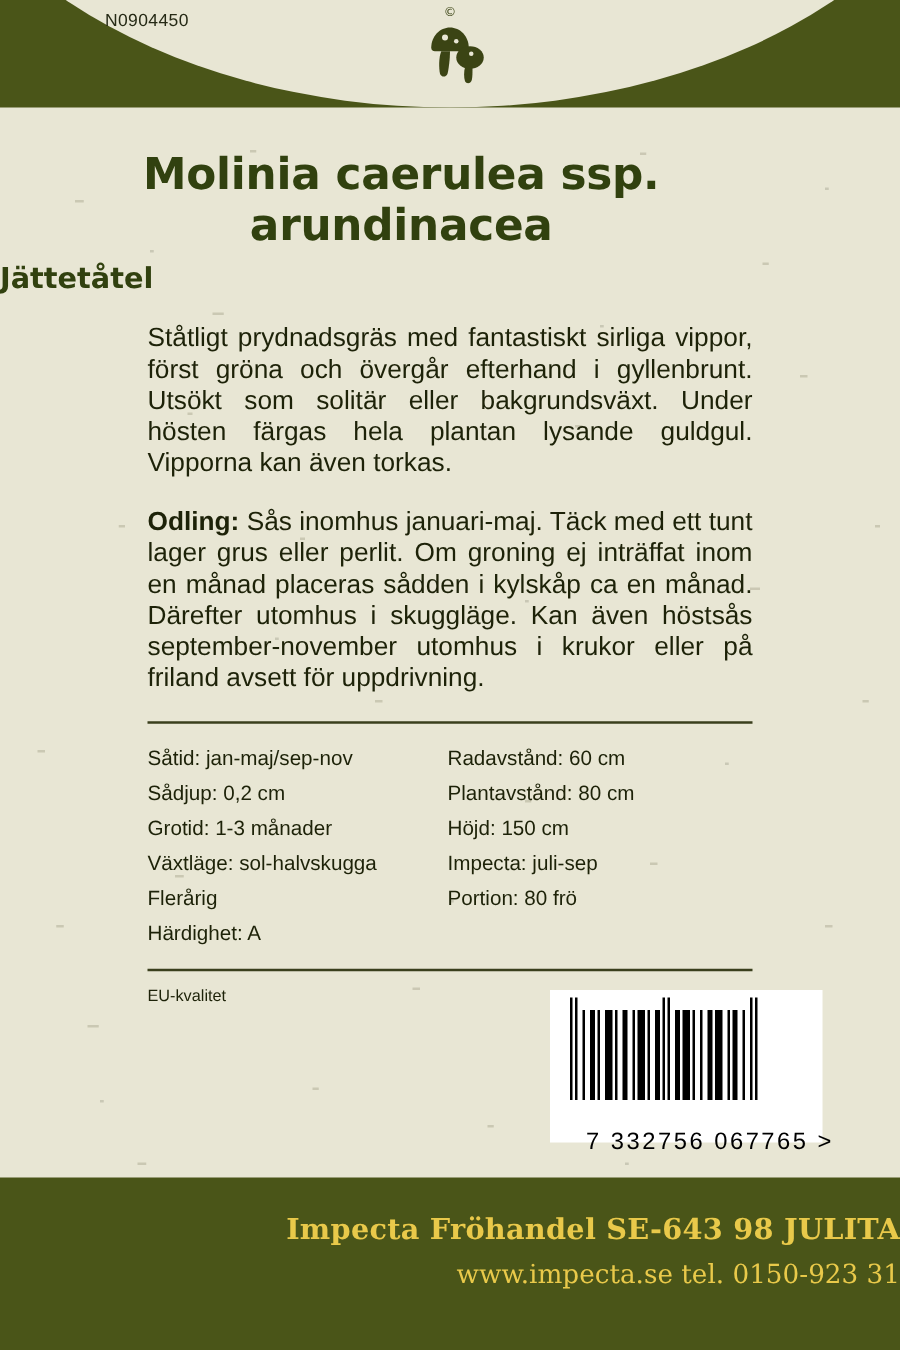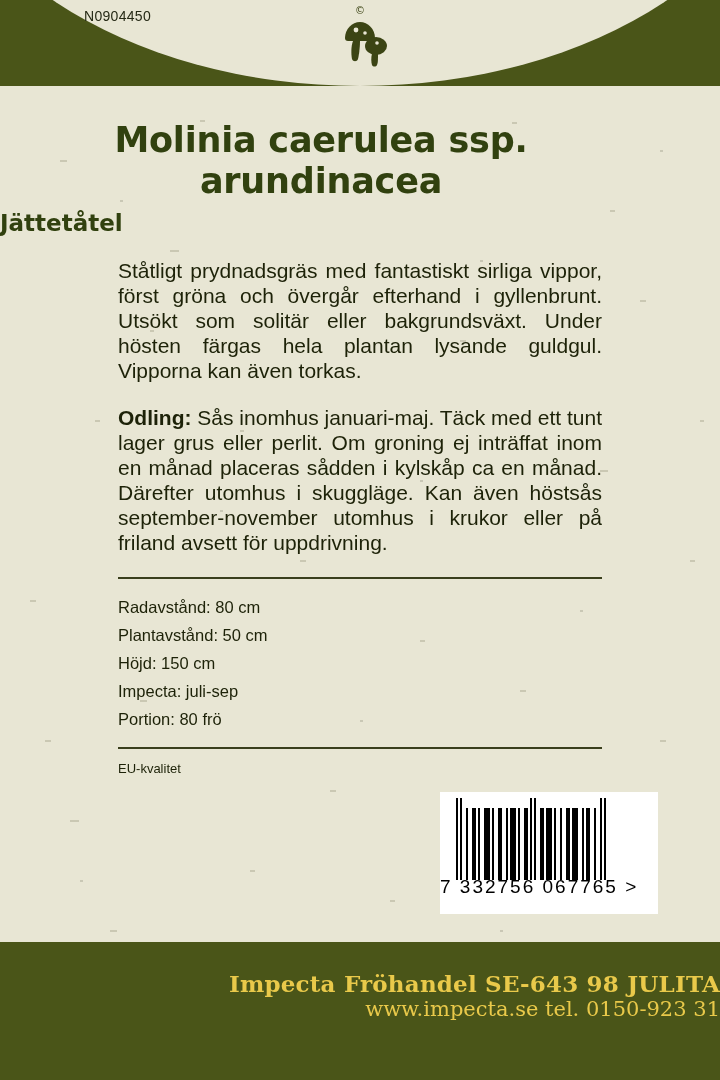--- a/index.html
+++ b/index.html
@@ -169,23 +169,23 @@
   }
   .bars i {
     display: block;
     background: #000;
     height: 82px;
   }
   .bars i.short { height: 72px; }
   .barcode-digits {
     position: absolute;
     left: 440px;
-    top: 876px;
+    top: 903px;
     width: 256px;
-    text-align: left;
+    text-align: center;
     font-family: "Liberation Sans", sans-serif;
     font-size: 19px;
     letter-spacing: 2px;
     color: #000;
   }
   
   .bottom-band {
     position: absolute;
     left: 0;
     bottom: 0;
@@ -196,21 +196,21 @@
   }
   .bottom-band .line1 {
     margin-top: 28px;
     font-family: "DejaVu Serif", serif;
     font-weight: bold;
     font-size: 23px;
     color: #e9c94a;
     letter-spacing: 0.2px;
   }
   .bottom-band .line2 {
-    margin-top: 0;
+    margin-top: 10px;
     font-family: "DejaVu Serif", serif;
     font-size: 21px;
     color: #e9c94a;
   }
 </style>
 </head>
 <body>
 
 <div class="packet">
 
@@ -286,23 +286,31 @@
     <h1 class="title">Molinia caerulea ssp. arundinacea</h1>
     <h2 class="subtitle">Jättetåtel</h2>
 
     <p class="body-text">Ståtligt prydnadsgräs med fantastiskt sirliga vippor, först gröna och övergår efterhand i gyllenbrunt. Utsökt som solitär eller bakgrundsväxt. Under hösten färgas hela plantan lysande guldgul. Vipporna kan även torkas.</p>
 
     <p class="body-text second"><b>Odling:</b> <span>Sås inomhus januari-maj. Täck med ett tunt lager grus eller perlit. Om groning ej inträffat inom en månad placeras sådden i kylskåp ca en månad. Därefter utomhus i skuggläge. Kan även höstsås september-november utomhus i krukor eller på friland avsett för uppdrivning.</span></p>
 
     <div class="rule"></div>
 
     <div class="facts">
+      <div class="col">
+        <div class="row">Såtid: jan-maj/sep-nov</div>
+        <div class="row">Sådjup: 0,2 cm</div>
+        <div class="row">Grotid: 1-3 månader</div>
+        <div class="row">Växtläge: sol-halvskugga</div>
+        <div class="row">Flerårig</div>
+        <div class="row">Härdighet: A</div>
+      </div>
       <div class="col right">
-        <div class="row">Radavstånd: 80 cm</div>
-        <div class="row">Plantavstånd: 50 cm</div>
+        <div class="row">Radavstånd: 60 cm</div>
+        <div class="row">Plantavstånd: 80 cm</div>
         <div class="row">Höjd: 150 cm</div>
         <div class="row">Impecta: juli-sep</div>
         <div class="row">Portion: 80 frö</div>
       </div>
     </div>
 
     <div class="rule2"></div>
 
     <div class="quality">EU-kvalitet</div>
   </div>

